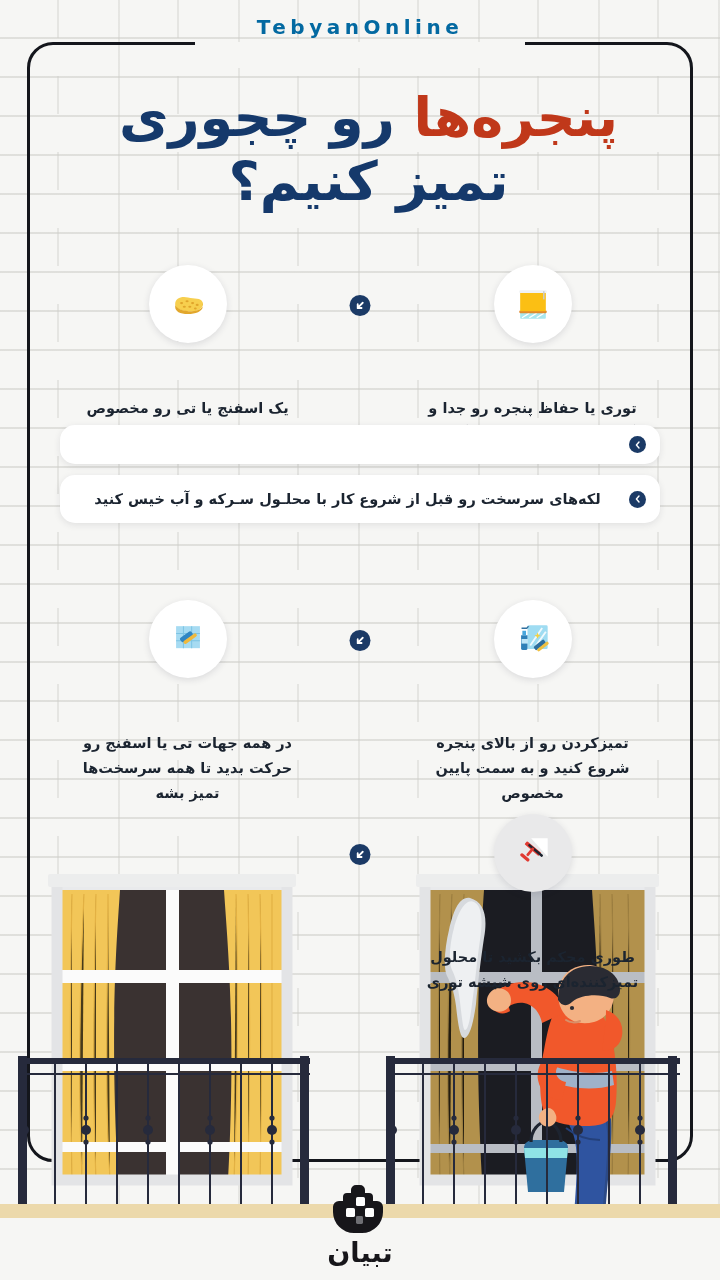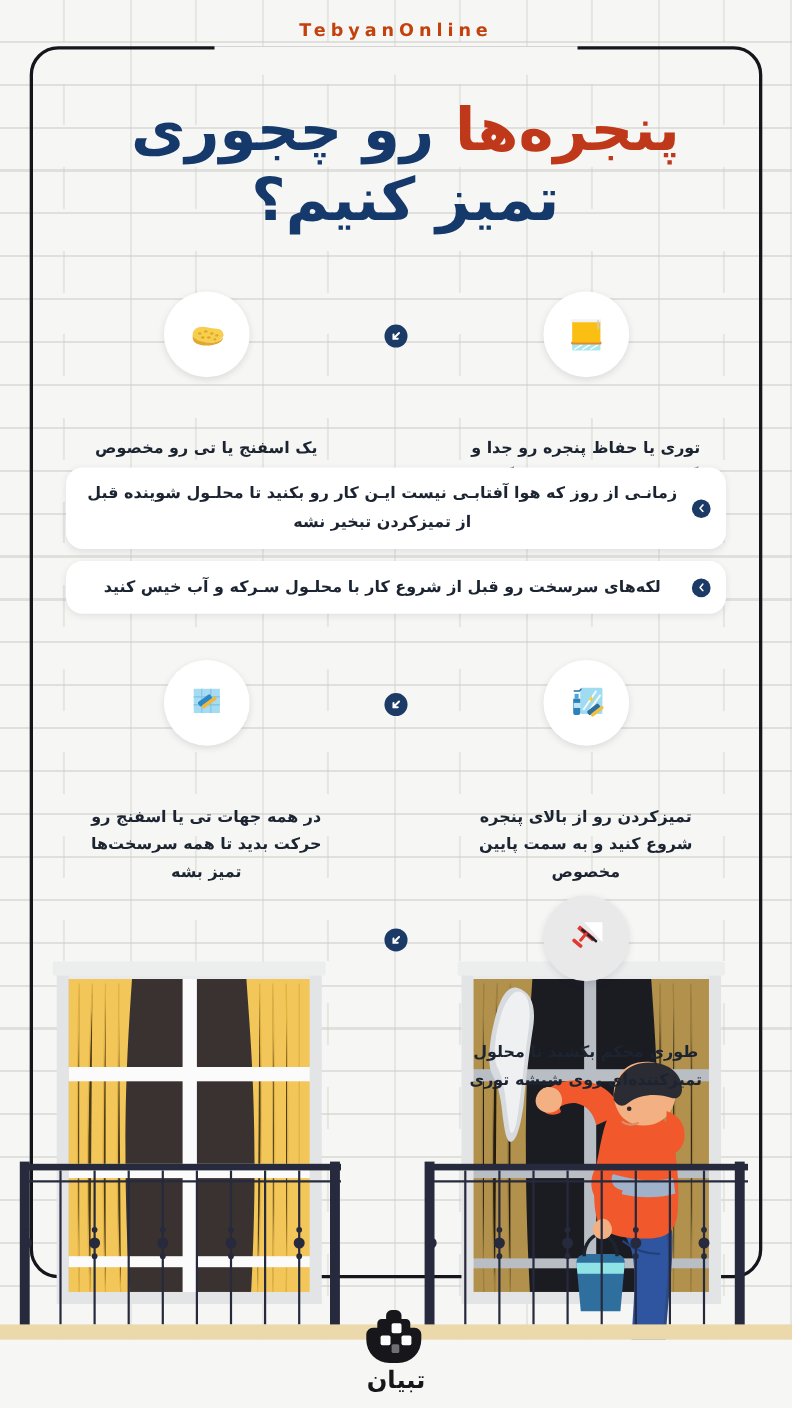--- a/index.html
+++ b/index.html
@@ -39,21 +39,21 @@
     position:absolute;left:27px;top:42px;right:27px;bottom:118px;
     border:3px solid #14161c;border-radius:26px;
     pointer-events:none;
   }
   .frame-notch{
     position:absolute;left:50%;top:-3px;transform:translateX(-50%);
     width:330px;height:26px;background:#f6f6f4;
   }
   .brand{
     position:absolute;left:50%;top:27px;transform:translate(-50%,-50%);
-    font-size:16px;font-weight:bold;color:#c2410c;
+    font-size:20px;font-weight:bold;color:#0369a1;
     letter-spacing:4.5px;white-space:nowrap;
     font-family:"DejaVu Sans","Liberation Sans",sans-serif;
   }
 
   
   .headline{
     position:absolute;left:0;right:0;top:86px;text-align:center;
     direction:rtl;z-index:4;padding-left:17px;
   }
   .h-line{
@@ -107,21 +107,21 @@
 
   
   .scene{position:absolute;left:0;right:0;bottom:0;height:420px;z-index:3;}
   .scene svg{display:block;width:100%;height:100%;}
 
   
   .footer{
     position:absolute;left:0;right:0;bottom:12px;z-index:6;
     display:flex;flex-direction:column;align-items:center;gap:2px;
   }
-  .footer-word{font-size:22px;font-weight:bold;color:#17161a;direction:rtl;}
+  .footer-word{font-size:27px;font-weight:bold;color:#17161a;direction:rtl;}
 </style>
 </head>
 <body>
 
 <div class="wall"></div>
 
 <div class="frame">
   <div class="frame-notch"></div>
 </div>
 <div class="brand">TebyanOnline</div>
@@ -245,21 +245,20 @@
 
 </div>
 
 <div class="banners">
   <div class="banner">
     <span class="banner-bullet">
       <svg viewBox="0 0 8 8">
           <path d="M5 1 L2.4 4 L5 7" stroke="#fff" stroke-width="1.4" fill="none" stroke-linecap="round" stroke-linejoin="round"></path>
         </svg>
     </span>
-    <span class="banner-tx">زمانـی از روز که هوا آفتابـی نیست ایـن کار رو بکنید تا محلـول شوینده قبل از تمیزکردن تبخیر نشه</span>
   </div>
   <div class="banner">
     <span class="banner-bullet">
       <svg viewBox="0 0 8 8">
           <path d="M5 1 L2.4 4 L5 7" stroke="#fff" stroke-width="1.4" fill="none" stroke-linecap="round" stroke-linejoin="round"></path>
         </svg>
     </span>
     <span class="banner-tx">لکه‌های سرسخت رو قبل از شروع کار با محلـول سـرکه و آب خیس کنید</span>
   </div>
 </div>

